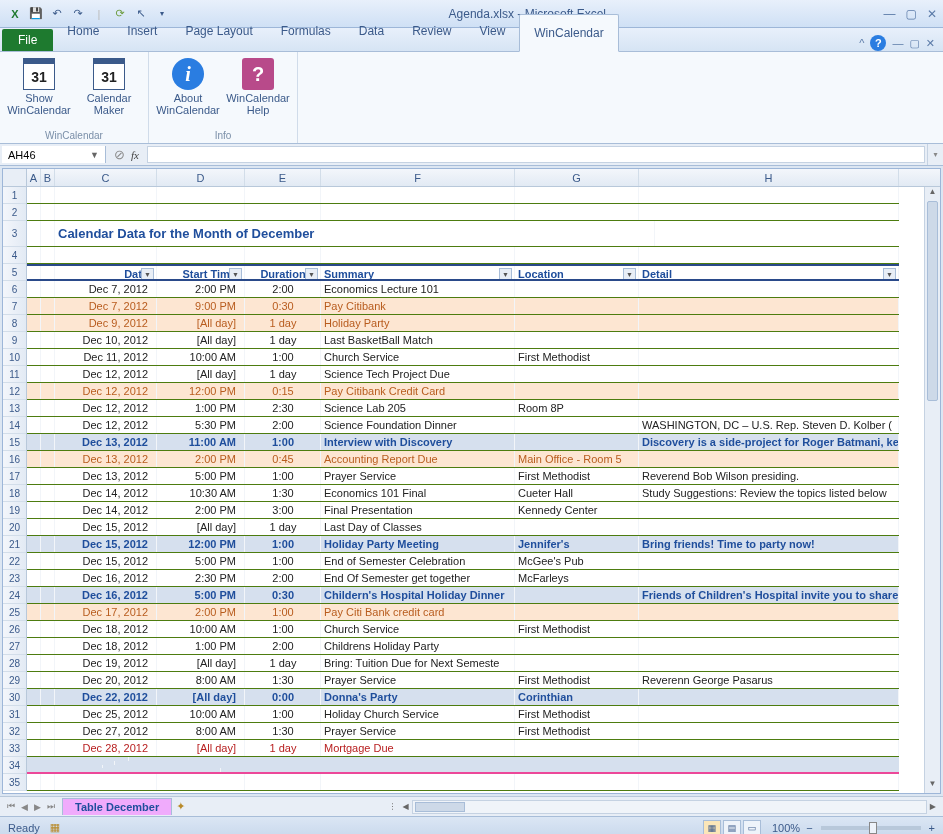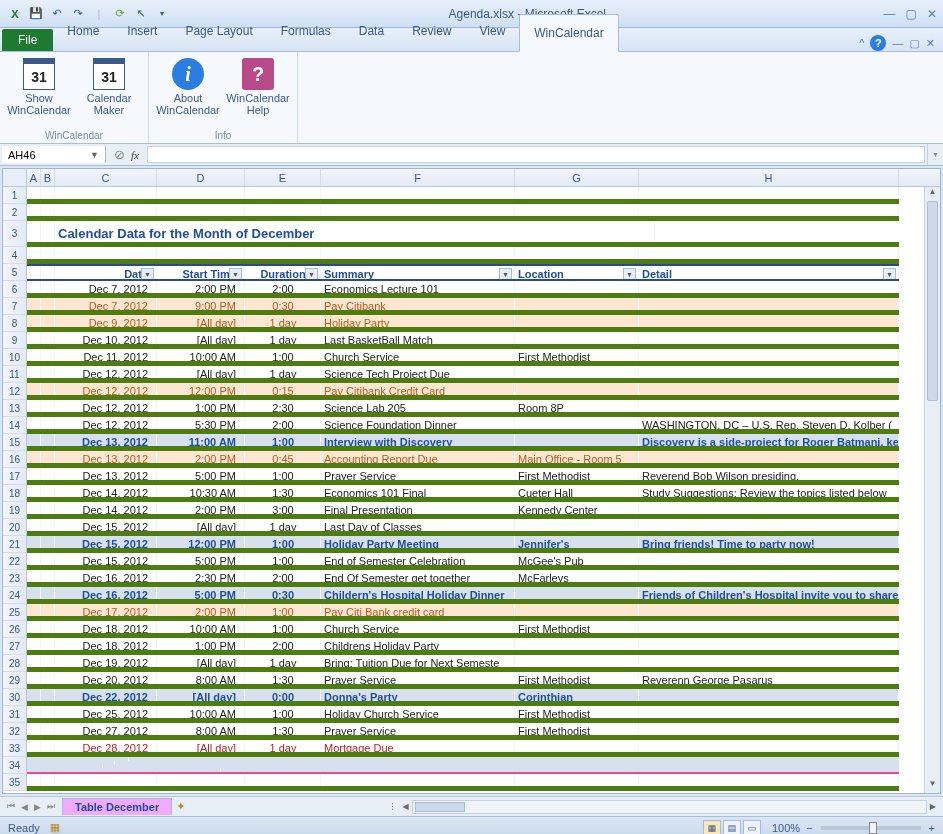--- a/index.html
+++ b/index.html
@@ -44,21 +44,21 @@
 .corner { width: 24px; border-right: 1px solid #b8c8da; background: #e8eef6; }
 .ch { border-right: 1px solid #d2dde9; text-align: center; font-size: 11px; color: #3b5a8a; line-height: 18px; }
 .ch.A { width: 14px; } .ch.B { width: 14px; } .ch.C { width: 102px; } .ch.D { width: 88px; } .ch.E { width: 76px; } .ch.F { width: 194px; } .ch.G { width: 124px; } .ch.H { width: 260px; }
 
 .grid-body { display: flex; }
 .row-headers { width: 24px; background: linear-gradient(90deg,#f3f6fb,#e2eaf4); border-right: 1px solid #b8c8da; }
 .rh { height: 17px; border-bottom: 1px solid #d2dde9; text-align: center; font-size: 10px; color: #3b5a8a; line-height: 17px; }
 .rh.tall { height: 26px; line-height: 26px; }
 
 .cells { position: relative; }
-.row { display: flex; height: 17px; border-bottom: 5px solid #4d7c0f; }
+.row { display: flex; height: 17px; border-bottom: 1px solid #4d7c0f; }
 .row.tall { height: 26px; }
 .cell { border-right: 1px solid #f2f5f9; padding: 0 3px; font-size: 11px; color: #222; white-space: nowrap; overflow: hidden; line-height: 17px; }
 .row.tall .cell { line-height: 26px; }
 .cell.A { width: 14px; } .cell.B { width: 14px; } .cell.C { width: 102px; } .cell.D { width: 88px; } .cell.E { width: 76px; } .cell.F { width: 194px; } .cell.G { width: 124px; } .cell.H { width: 260px; }
 .cell.C, .cell.D { text-align: right; padding-right: 8px; }
 .cell.E { text-align: center; padding-left: 4px; }
 
 .title-cell { color: #1f4e9c; font-weight: bold; font-size: 13px; }
 .hdr-row .cell { color: #1f4e9c; font-weight: bold; position: relative; }
 .hdr-row { border-top: 2px solid #2a4a8a; border-bottom: 2px solid #2a4a8a; }

